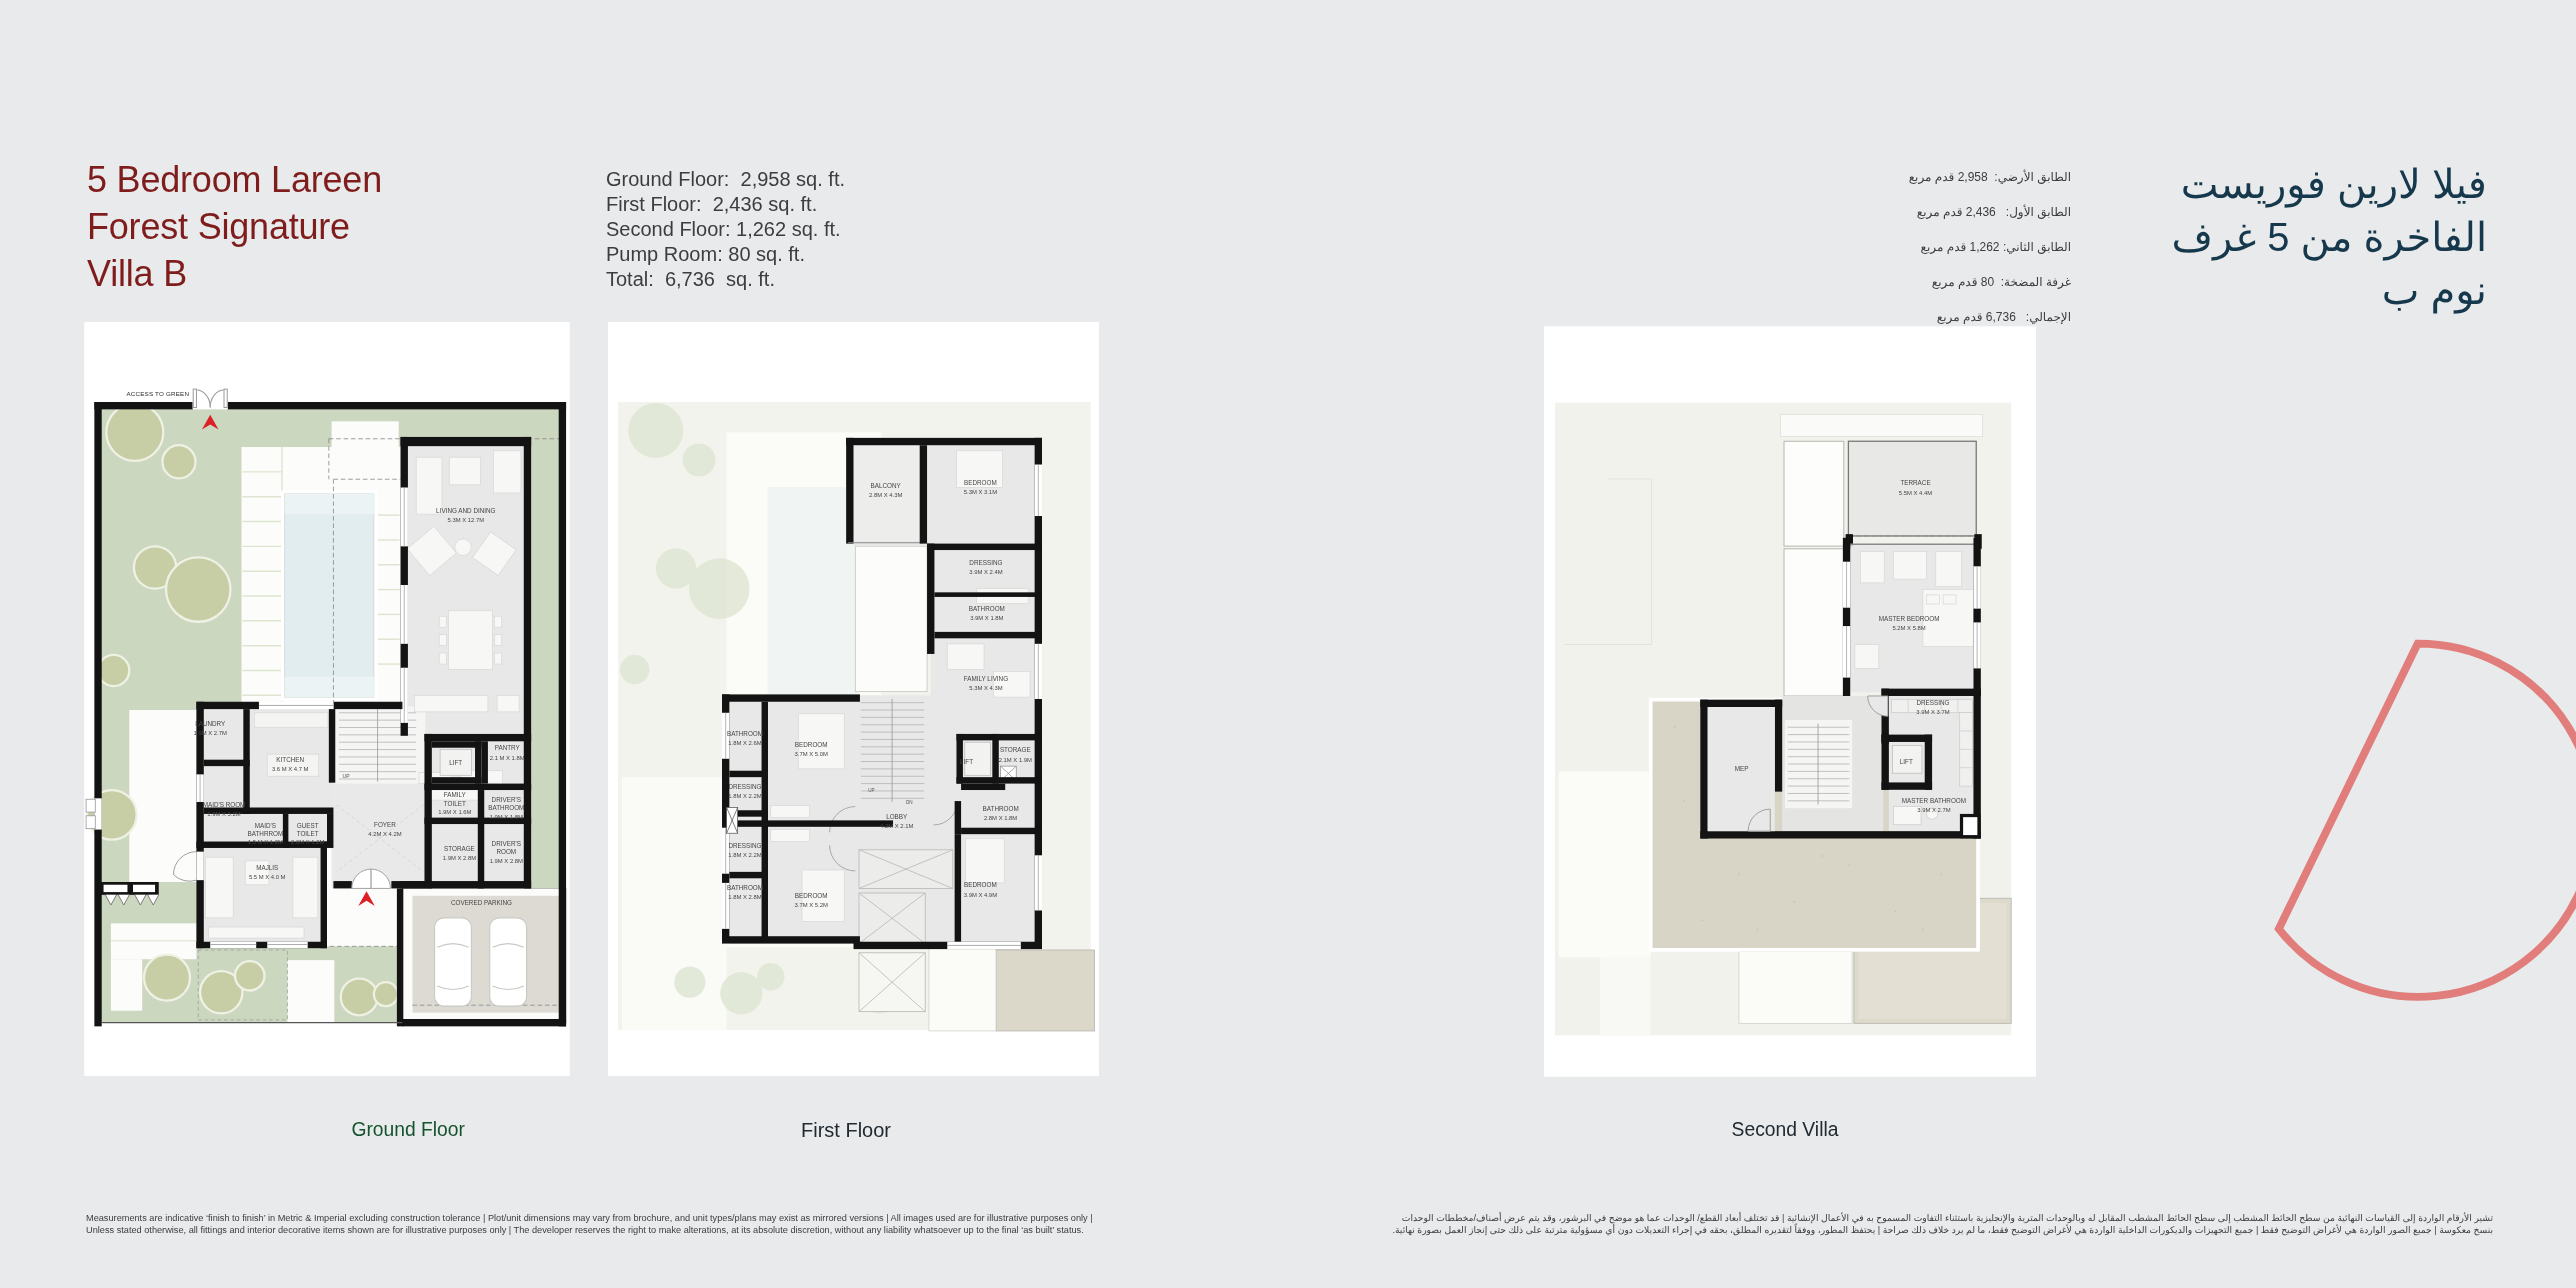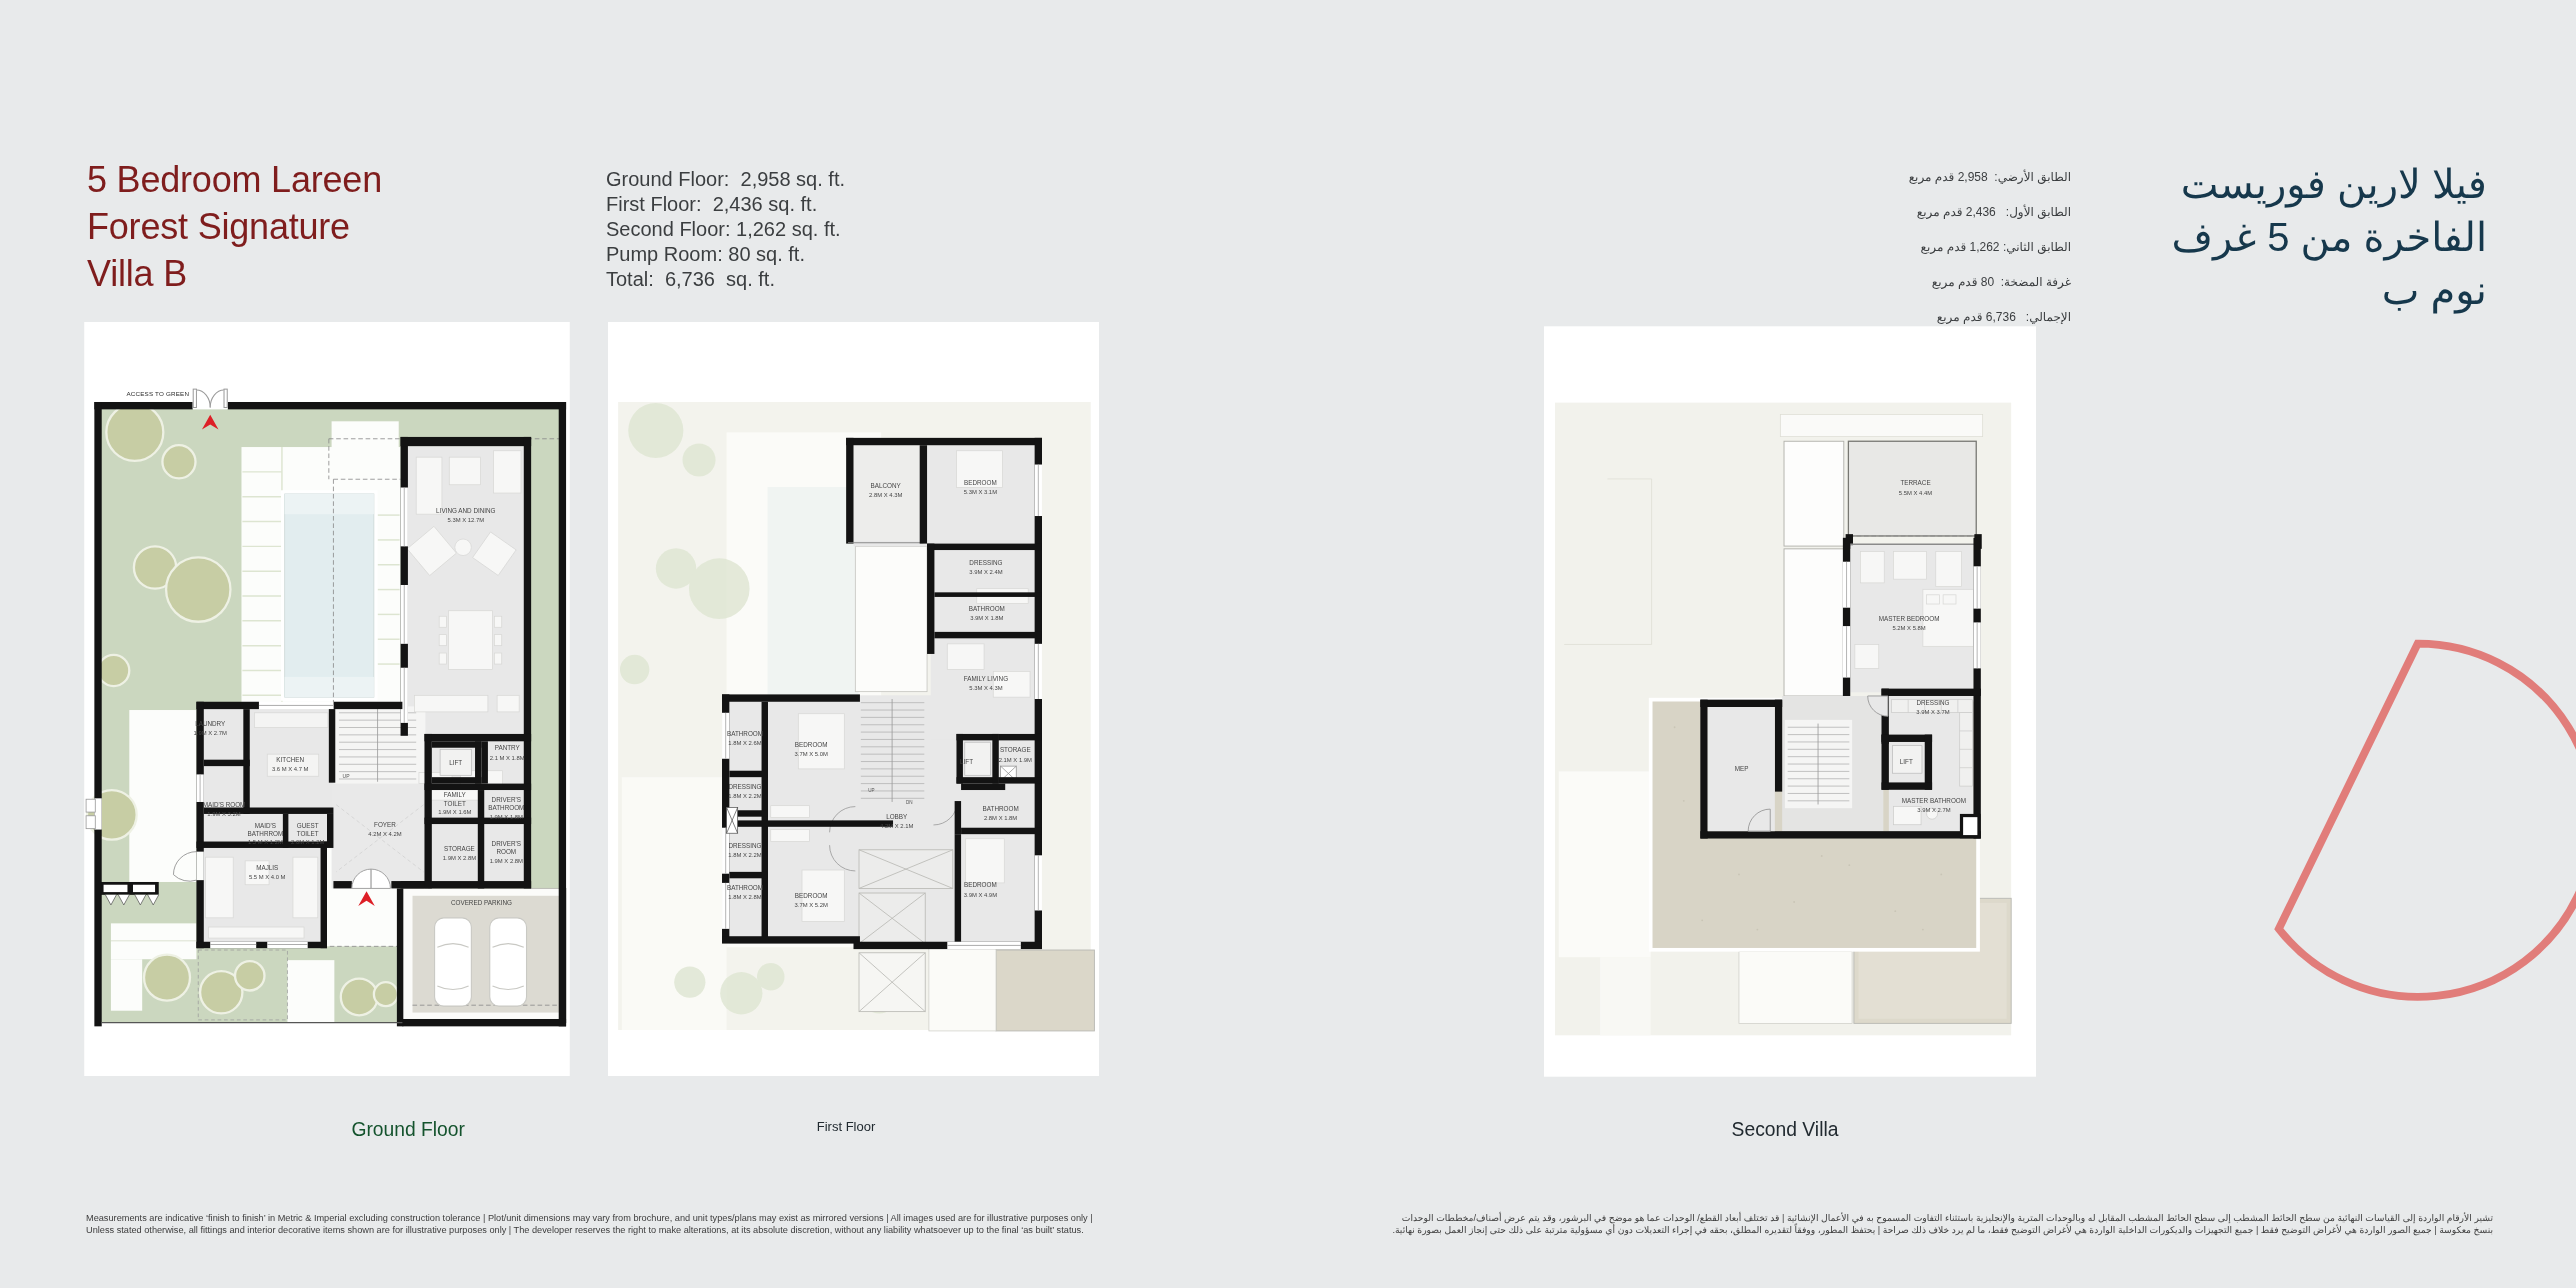--- a/index.html
+++ b/index.html
@@ -734,21 +734,21 @@
     <text x="2101" y="776" font-size="6.4">3.9M X 3.7M</text>
     <text x="2072" y="830">LIFT</text>
     <text x="2102" y="872">MASTER BATHROOM</text>
     <text x="2102" y="882" font-size="6.4">3.9M X 2.7M</text>
     <text x="1893" y="838">MEP</text>
   </g>
 </svg>
 
 <div class="abs" style="left:189px;top:1119px;width:276px;text-align:right;font-size:19.3px;color:#14532d;">Ground Floor</div>
 
-<div class="abs" style="left:708px;top:1119px;width:276px;text-align:center;font-size:13px;color:#212a30;">First Floor</div>
+<div class="abs" style="left:708px;top:1119px;width:276px;text-align:center;font-size:20px;color:#212a30;">First Floor</div>
 
 <div class="abs" style="left:1647px;top:1119px;width:276px;text-align:center;font-size:19.3px;color:#212a30;">Second Villa</div>
 
 <svg class="abs" style="left:2208px;top:626px;" width="368" height="405" viewBox="0 0 400 440">
   <path d="M 228 19 L 77 329 A 192 192 0 1 0 228 19 Z" fill="none" stroke="#e17d7a" stroke-width="8.5"></path>
 </svg>
 
 <div class="abs" style="left:86px;top:1213px;font-size:9.2px;line-height:11.8px;color:#3c3c3c;">Measurements are indicative ‘finish to finish’ in Metric &amp; Imperial excluding construction tolerance | Plot/unit dimensions may vary from brochure, and unit types/plans may exist as mirrored versions | All images used are for illustrative purposes only |<br>Unless stated otherwise, all fittings and interior decorative items shown are for illustrative purposes only | The developer reserves the right to make alterations, at its absolute discretion, without any liability whatsoever up to the final ‘as built’ status.</div>
 
 <div class="abs" dir="rtl" style="right:83px;top:1213px;font-size:9.2px;line-height:11.8px;color:#3c3c3c;text-align:right;">تشير الأرقام الواردة إلى القياسات النهائية من سطح الحائط المشطب إلى سطح الحائط المشطب المقابل له وبالوحدات المترية والإنجليزية باستثناء التفاوت المسموح به في الأعمال الإنشائية | قد تختلف أبعاد القطع/ الوحدات عما هو موضح في البرشور، وقد يتم عرض أصناف/مخططات الوحدات<br>بنسخ معكوسة | جميع الصور الواردة هي لأغراض التوضيح فقط | جميع التجهيزات والديكورات الداخلية الواردة هي لأغراض التوضيح فقط، ما لم يرد خلاف ذلك صراحة | يحتفظ المطور، ووفقاً لتقديره المطلق، بحقه في إجراء التعديلات دون أي مسؤولية مترتبة على ذلك حتى إنجاز العمل بصورة نهائية.</div>

